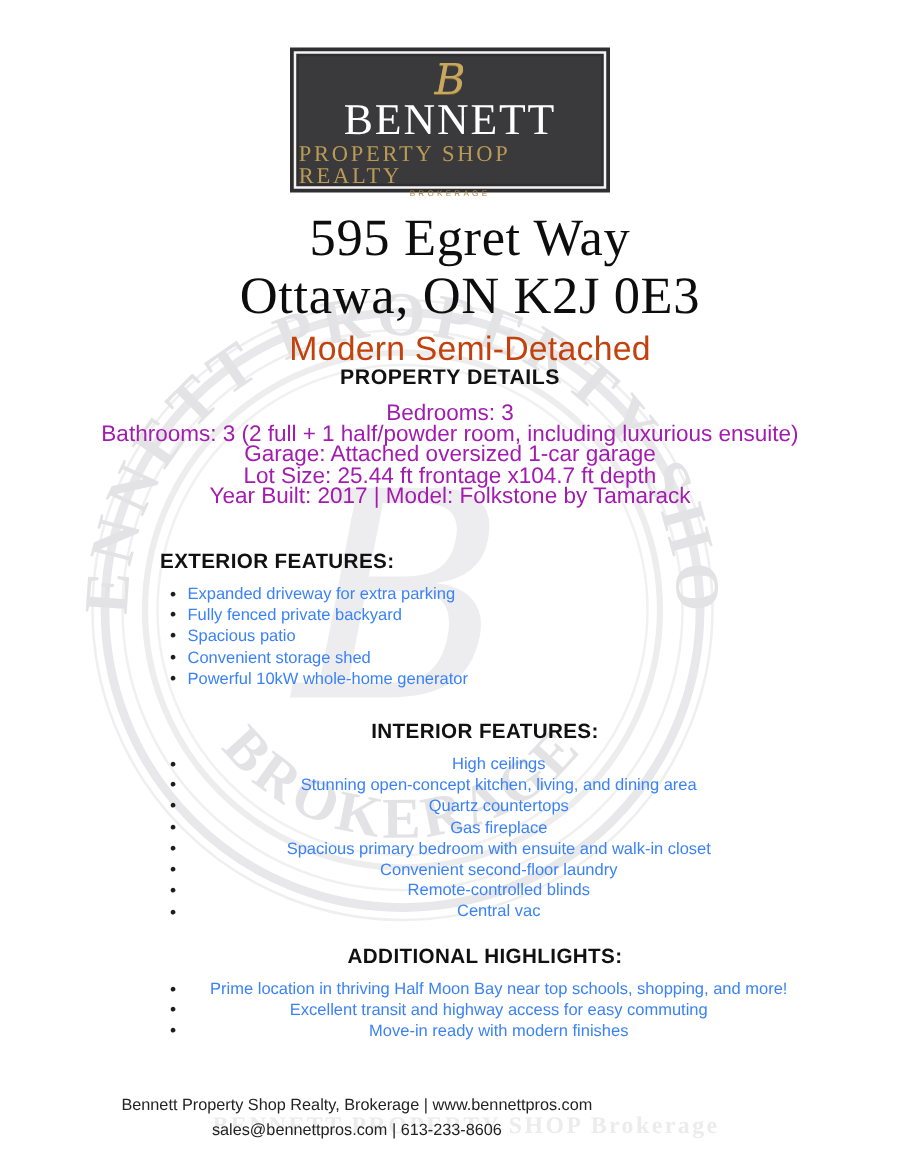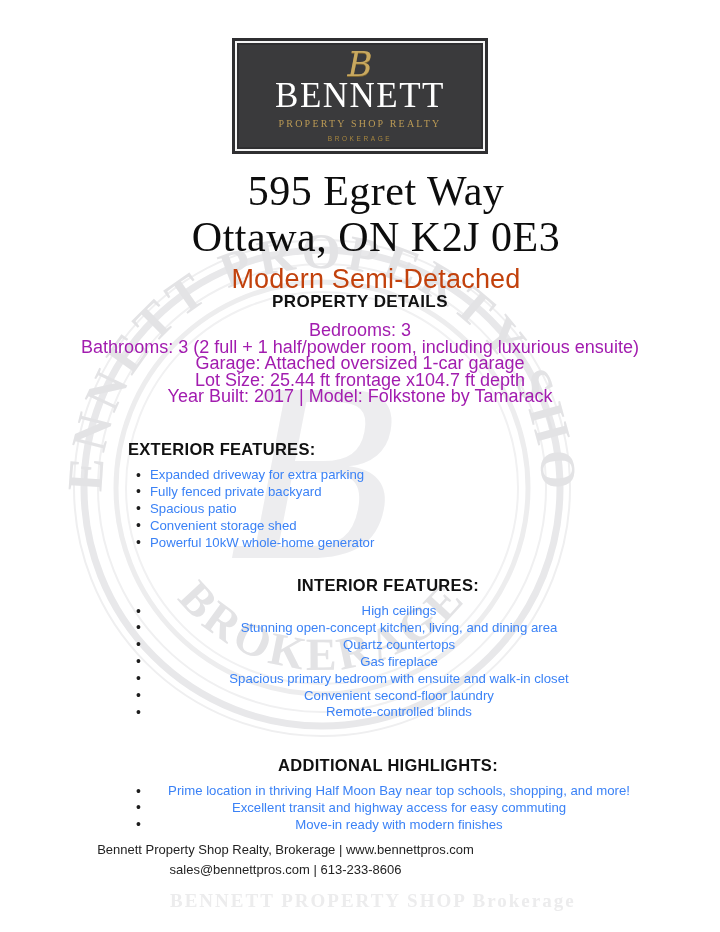--- a/index.html
+++ b/index.html
@@ -100,21 +100,21 @@
   .logo-name {
     font-family: "Liberation Serif", serif;
     font-size: 35px;
     line-height: 37px;
     letter-spacing: 1.5px;
     color: #ffffff;
     font-weight: normal;
   }
   .logo-tagline {
     font-family: "Liberation Serif", serif;
-    font-size: 10px;
+    font-size: 18px;
     line-height: 17px;
     letter-spacing: 2.2px;
     color: #bb9a55;
     margin-top: 1px;
   }
   .logo-brokerage {
     font-family: "Liberation Sans", sans-serif;
     font-size: 6.5px;
     letter-spacing: 2.6px;
     color: #a8873f;
@@ -207,21 +207,21 @@
   }
 
   #exterior-section { top: 440px; }
   #interior-section { top: 576px; text-align: center; }
   #highlights-section { top: 756px; text-align: center; }
 
   
   .footer {
     position: absolute;
     left: 0;
-    top: 840px;
+    top: 874px;
     width: 571px;
     text-align: center;
     z-index: 2;
   }
   .footer-line {
     font-size: 13px;
     line-height: 20px;
     color: #232323;
   }
 </style>
@@ -297,20 +297,21 @@
   <div class="section" id="interior-section">
     <div class="section-title">INTERIOR FEATURES:</div>
     <ul class="feature-list">
       <li class="feature-item">High ceilings</li>
       <li class="feature-item">Stunning open-concept kitchen, living, and dining area</li>
       <li class="feature-item">Quartz countertops</li>
       <li class="feature-item">Gas fireplace</li>
       <li class="feature-item">Spacious primary bedroom with ensuite and walk-in closet</li>
       <li class="feature-item">Convenient second-floor laundry</li>
       <li class="feature-item">Remote-controlled blinds</li>
+      <li class="feature-item">Central vac</li>
     </ul>
   </div>
 
   <div class="section" id="highlights-section">
     <div class="section-title">ADDITIONAL HIGHLIGHTS:</div>
     <ul class="feature-list">
       <li class="feature-item">Prime location in thriving Half Moon Bay near top schools, shopping, and more!</li>
       <li class="feature-item">Excellent transit and highway access for easy commuting</li>
       <li class="feature-item">Move-in ready with modern finishes</li>
     </ul>

